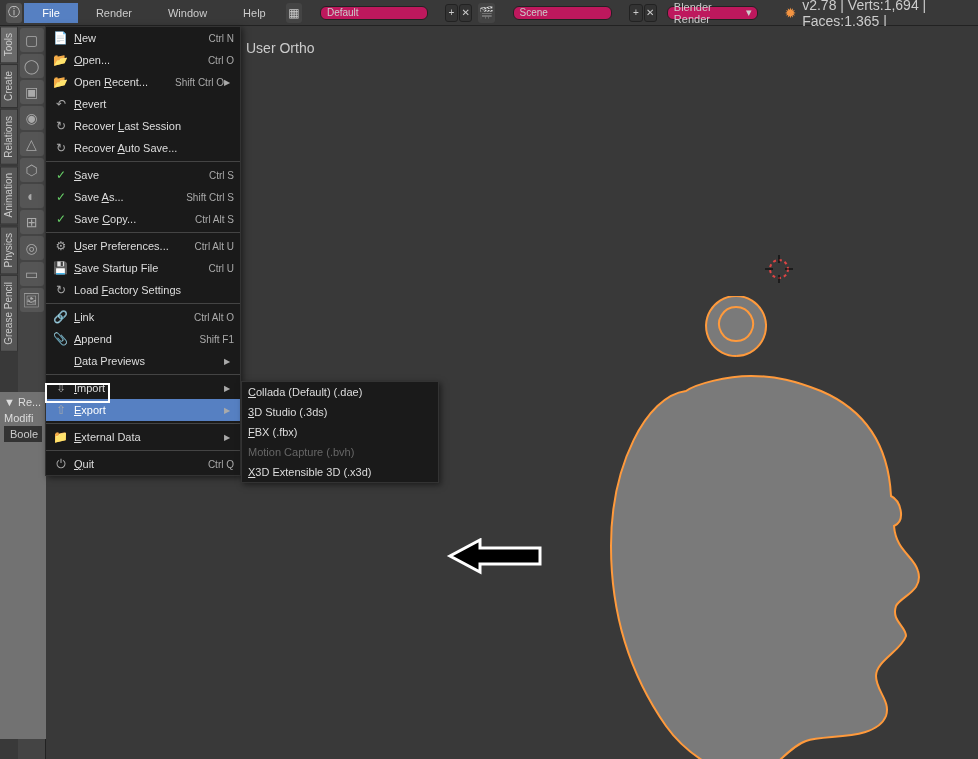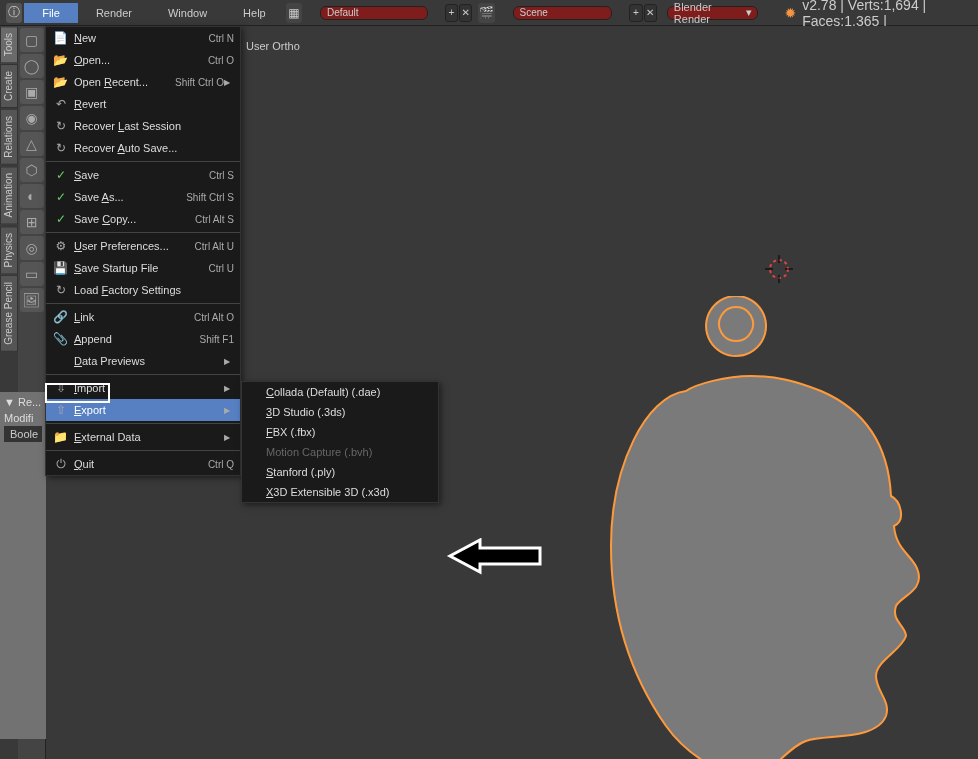--- a/index.html
+++ b/index.html
@@ -1,47 +1,47 @@
 <!DOCTYPE html>
 <html><head>
 <meta charset="utf-8">
 <style>
 *{margin:0;padding:0;box-sizing:border-box;font-family:sans-serif;font-size:11px;user-select:none}
 body{background:#393939;width:978px;height:759px;overflow:hidden;position:relative}
 .topbar{height:26px;background:#393939;border-bottom:1px solid #222;display:flex;align-items:center;padding:0 4px}
 .icon-btn{width:20px;height:20px;border-radius:3px;background:#555;margin:0 2px;display:flex;align-items:center;justify-content:center;color:#ccc;font-size:12px}
 .menu-item{padding:4px 18px;color:#ccc;cursor:pointer}
 .menu-item.active{background:#5680C2;color:#fff}
-.dropdown{height:14px;background:#7f1d1d;border:1px solid #222;border-radius:6px;display:flex;align-items:center;padding:0 6px;color:#ccc;margin:0 16px;font-size:10px}
+.dropdown{height:14px;background:#be185d;border:1px solid #222;border-radius:6px;display:flex;align-items:center;padding:0 6px;color:#ccc;margin:0 16px;font-size:10px}
 .dd-close{width:16px;height:18px;background:#333;border:1px solid #222;border-radius:3px;color:#ccc;margin-left:1px;display:flex;align-items:center;justify-content:center;font-size:10px}
 .statsbar{color:#ccc;font-size:14px;margin-left:6px}
 .side-tabs{position:absolute;left:0;top:26px;width:18px;display:flex;flex-direction:column}
 .side-tab{writing-mode:vertical-rl;transform:rotate(180deg);padding:6px 2px;background:#555;color:#ccc;border:1px solid #333;margin-bottom:1px;font-size:10px;text-align:center}
 .side-tab.active{background:#6a6a6a}
 .left-panel{position:absolute;left:18px;top:26px;width:28px;bottom:0;background:#444;border-right:1px solid #222}
 .tool-icon{width:24px;height:24px;margin:2px auto;background:#555;border-radius:3px;display:flex;align-items:center;justify-content:center;color:#aaa;font-size:14px}
 .props-panel{position:absolute;left:0;top:400px;width:240px;background:#727272;padding:8px;color:#ddd}
 .props-panel .hdr{font-size:11px;margin-bottom:4px}
 .props-panel .field{display:flex;align-items:center;margin:2px 0}
 .props-panel .lbl{width:55px;color:#ddd}
 .props-panel .val{background:#333;border-radius:0;padding:2px 6px;color:#ccc;flex:1}
 .viewport{position:absolute;left:46px;top:26px;right:0;bottom:0;background:#393939;overflow:hidden}
-.viewport-label{position:absolute;top:14px;left:200px;color:#ccc;font-size:11px}
+.viewport-label{position:absolute;top:14px;left:200px;color:#ccc;font-size:14px}
 .file-menu{position:absolute;left:45px;top:26px;width:196px;background:#1a1a1a;border:1px solid #333;box-shadow:2px 2px 6px rgba(0,0,0,.5);z-index:10}
 .menu-row{display:flex;align-items:center;padding:3px 6px;color:#ddd;cursor:pointer}
 .menu-row.sel{background:#5680C2;color:#fff}
 .menu-row .mi{width:18px;height:16px;margin-right:4px;display:flex;align-items:center;justify-content:center;font-size:12px;color:#aaa}
 .menu-row .mlabel{flex:1}
 .menu-row .mlabel u{text-decoration:underline}
 .menu-row .short{color:#aaa;font-size:10px}
 .menu-sep{height:1px;background:#444;margin:2px 0}
 .sub-arrow{width:10px;color:#aaa;font-size:8px}
 .export-box{border:2px solid #fff;position:absolute;left:45px;top:383px;width:65px;height:20px;z-index:11;pointer-events:none}
 .submenu{position:absolute;left:241px;top:381px;width:198px;background:#1a1a1a;border:1px solid #333;box-shadow:2px 2px 6px rgba(0,0,0,.5);z-index:10}
-.sub-row{padding:4px 24px;color:#ddd;cursor:pointer}
+.sub-row{padding:4px 6px;color:#ddd;cursor:pointer}
 .sub-row.dis{color:#666}
 .sub-row.sel{background:#5680C2;color:#fff}
 .sub-row u{text-decoration:underline}
 .arrow-annot{position:absolute;left:445px;top:538px;z-index:12}
 .cursor3d{position:absolute;left:715px;top:225px}
 .gizmo{position:absolute;left:660px;top:440px}
 .silhouette{position:absolute;left:550px;top:270px;z-index:1}
 .blender-logo{color:#f59542;font-size:14px}
 </style>
 </head>
@@ -230,19 +230,18 @@
       <span class="short">Ctrl Q</span>
     </div>
   </div>
 <div class="export-box"></div>
 
 <div class="submenu" id="exportSub">
     <div class="sub-row"><u>C</u>ollada (Default) (.dae)</div>
     <div class="sub-row"><u>3</u>D Studio (.3ds)</div>
     <div class="sub-row"><u>F</u>BX (.fbx)</div>
     <div class="sub-row dis">Motion Capture (.bvh)</div>
-    <div class="sub-row"><u>S</u>tanford (.ply)</div>
     <div class="sub-row"><u>X</u>3D Extensible 3D (.x3d)</div>
   </div>
 
 <svg class="arrow-annot" width="100" height="40">
   <path d="M 95,10 L 35,10 L 35,2 L 5,18 L 35,34 L 35,26 L 95,26 Z" fill="#000" stroke="#fff" stroke-width="3"></path>
 </svg>
 
 </body></html>

